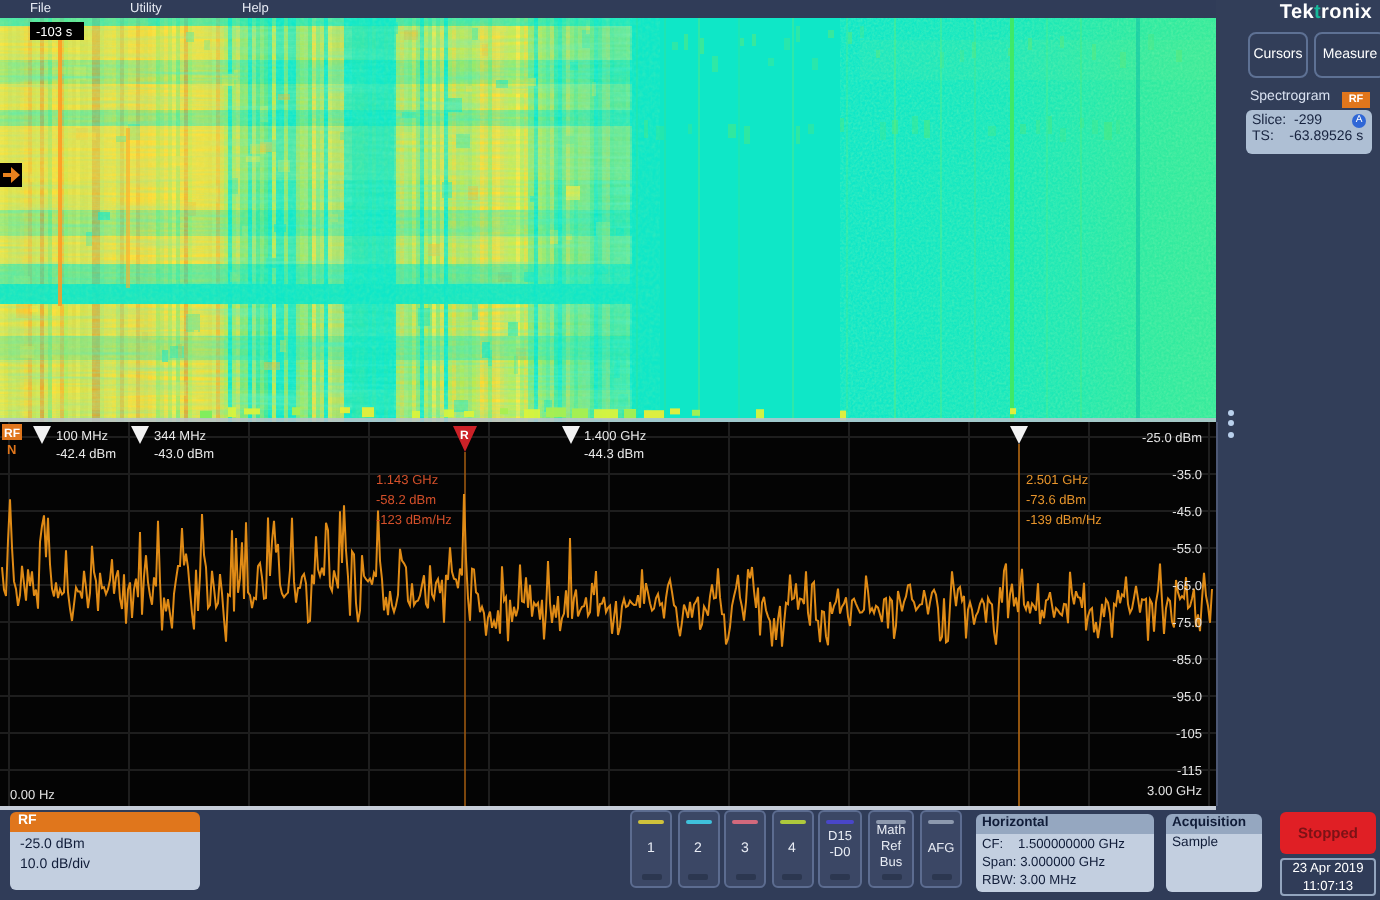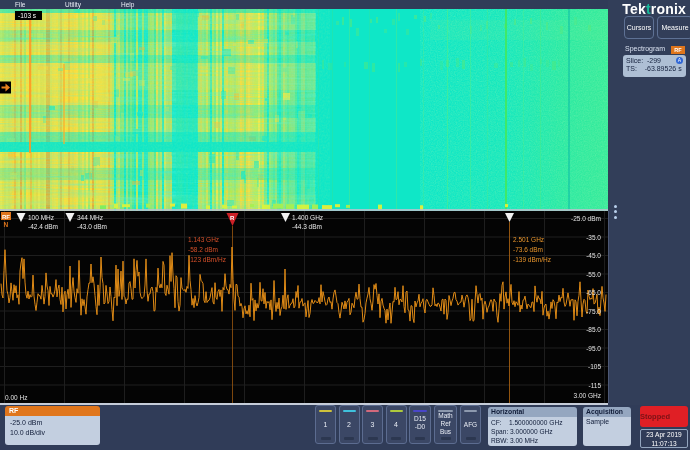--- a/index.html
+++ b/index.html
@@ -516,25 +516,25 @@
 <div class="abs" style="left:488px; top:407px; width:89px; height:39px;">
   <div class="panelhdr">Horizontal</div>
   <div class="panelbody" style="height:29px; padding:1px 0 0 3px; line-height:9px; font-size:6.6px;">CF:&nbsp;&nbsp;&nbsp;&nbsp;1.500000000 GHz<br>Span: 3.000000 GHz<br>RBW: 3.00 MHz</div>
 </div>
 
 <div class="abs" style="left:583px; top:407px; width:48px; height:39px;">
   <div class="panelhdr">Acquisition</div>
   <div class="panelbody" style="height:29px; padding:1px 0 0 3px; font-size:6.8px;">Sample</div>
 </div>
 
-<div class="abs" style="left:640px; top:406px; width:48px; height:21px; background:#e01f25; border-radius:3px; color:#7c1216; font-weight:bold; font-size:7.5px; text-align:left; line-height:21px;">Stopped</div>
+<div class="abs" style="left:640px; top:406px; width:48px; height:21px; background:#e01f25; border-radius:3px; color:#7c1216; font-weight:bold; font-size:7.5px; text-align:center; line-height:21px;">Stopped</div>
 <div class="abs" style="left:640px; top:429px; width:48px; height:19px; border:1px solid #93a5be; border-radius:2px; color:#fff; font-size:6.6px; text-align:center; line-height:8.5px; padding-top:1px;">23 Apr 2019<br>11:07:13</div>
 
 <div class="abs" style="left:608px; top:0; width:82px; height:405px; background:#323e59;">
-  <div class="abs" style="right:4px; top:1px; font-size:14px; font-weight:bold; color:#fff; letter-spacing:0.2px;">Tek<span style="color:#17b89a">t</span>ronix</div>
+  <div class="abs" style="right:4px; top:1px; font-size:10px; font-weight:bold; color:#fff; letter-spacing:0.2px;">Tek<span style="color:#17b89a">t</span>ronix</div>
   <div class="sbtn" style="left:16px; top:16px; width:30px;">Cursors</div>
   <div class="sbtn" style="left:49px; top:16px; width:36px;">Measure</div>
   <div class="abs" style="left:17px; top:45px; font-size:7px; color:#d9e1f0;">Spectrogram</div>
   <div class="abs" style="left:63px; top:45.5px; width:14px; height:8px; background:#e0761c; color:#fff; font-size:5.5px; font-weight:bold; text-align:center; line-height:8px;">RF</div>
   <div class="abs" style="left:15px; top:55px; width:63px; height:22px; background:#aebfd4; border-radius:3px; color:#16223e; font-size:7px;">
     <div style="padding:1.5px 0 0 3px;">Slice:&nbsp; -299</div>
     <div class="abs" style="right:3px; top:2px; width:7px; height:7px; background:#2f66d6; border-radius:50%; color:#fff; font-size:5px; text-align:center; line-height:7px;">A</div>
     <div style="padding:1px 0 0 3px;">TS:&nbsp;&nbsp;&nbsp; -63.89526 s</div>
   </div>
   <div class="abs" style="left:0px; top:211px; width:1px; height:192px; background:#4d5875;"></div>

